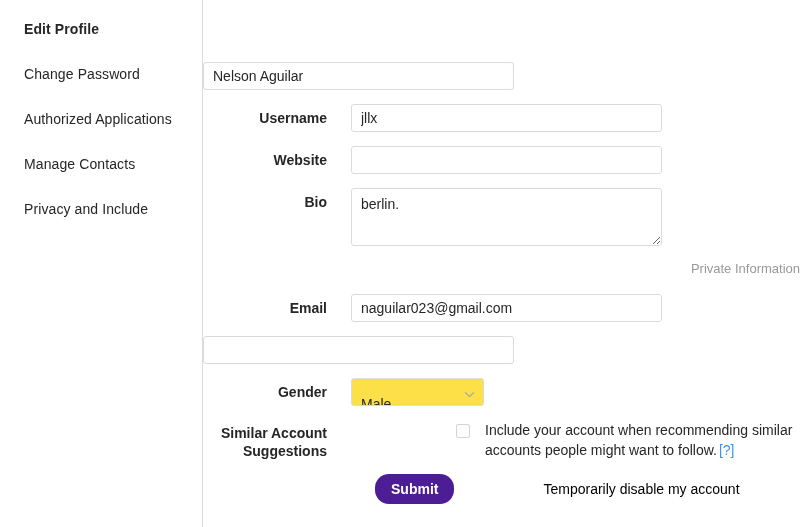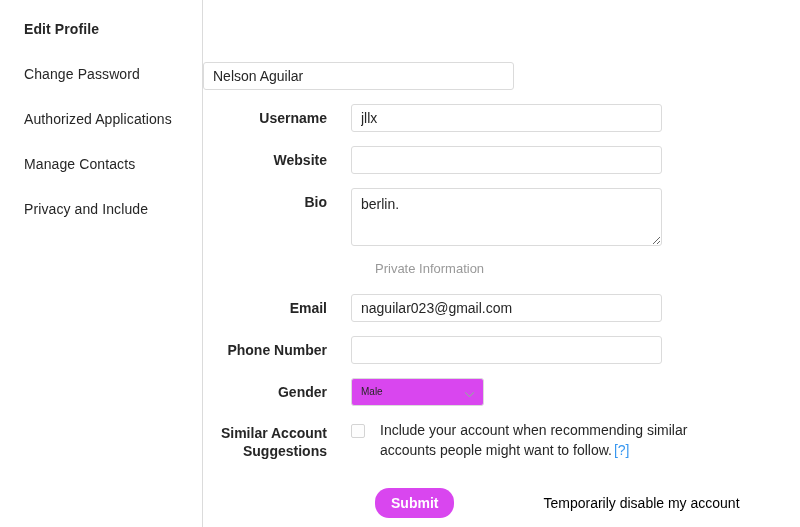--- a/index.html
+++ b/index.html
@@ -110,55 +110,56 @@
     display: block;
     line-height: 18px;
   }
 
   .section-note {
     margin: 6px 0 16px 0;
     padding-left: 172px;
     font-size: 13px;
     color: #999999;
     line-height: 18px;
+    text-align: right;
   }
 
   .select-wrap {
     position: relative;
     width: 133px;
     height: 28px;
   }
   .select-box {
     width: 133px;
     height: 28px;
     border: 1px solid #dbdbdb;
     border-radius: 3px;
-    background: #d946ef;
-    padding: 0 26px 0 9px;
-    font-family: "Liberation Sans", sans-serif;
-    font-size: 10px;
+    background: #fde047;
+    padding: 12px 26px 0 9px;
+    font-family: "Liberation Sans", sans-serif;
+    font-size: 14px;
     color: #262626;
     line-height: 26px;
     cursor: pointer;
     white-space: nowrap;
     overflow: hidden;
   }
   .chevron {
     position: absolute;
     right: 9px;
     top: 9px;
     width: 11px;
     height: 11px;
     pointer-events: none;
   }
 
   .check-row {
     display: flex;
     align-items: flex-start;
-    margin-bottom: 14px;
+    justify-content: flex-end;
   }
   .checkbox {
     width: 14px;
     height: 14px;
     border: 1px solid #d4d4d4;
     border-radius: 2px;
     background: #fdfdfd;
     margin-top: 4px;
     margin-right: 15px;
     cursor: pointer;
@@ -177,21 +178,21 @@
     margin-left: 2px;
   }
 
   .actions {
     display: flex;
     align-items: center;
     padding-left: 172px;
     margin-top: 14px;
   }
   .submit-btn {
-    background: #d946ef;
+    background: #4c1d95;
     color: #ffffff;
     border: none;
     border-radius: 14px;
     font-family: "Liberation Sans", sans-serif;
     font-size: 14px;
     font-weight: bold;
     padding: 7px 16px;
     cursor: pointer;
     line-height: 16px;
   }
@@ -259,21 +260,20 @@
       <div class="section-note">Private Information</div>
 
       <div class="row">
         <div class="label-cell">Email</div>
         <div class="field-cell">
           <input class="text-input" type="text" value="naguilar023@gmail.com" style="">
         </div>
       </div>
 
       <div class="row">
-        <div class="label-cell">Phone Number</div>
         <div class="field-cell">
           <input class="text-input" type="text" value="" style="">
         </div>
       </div>
 
       <div class="row">
         <div class="label-cell">Gender</div>
         <div class="field-cell">
           <div class="select-wrap">
             <div class="select-box">Male</div>

